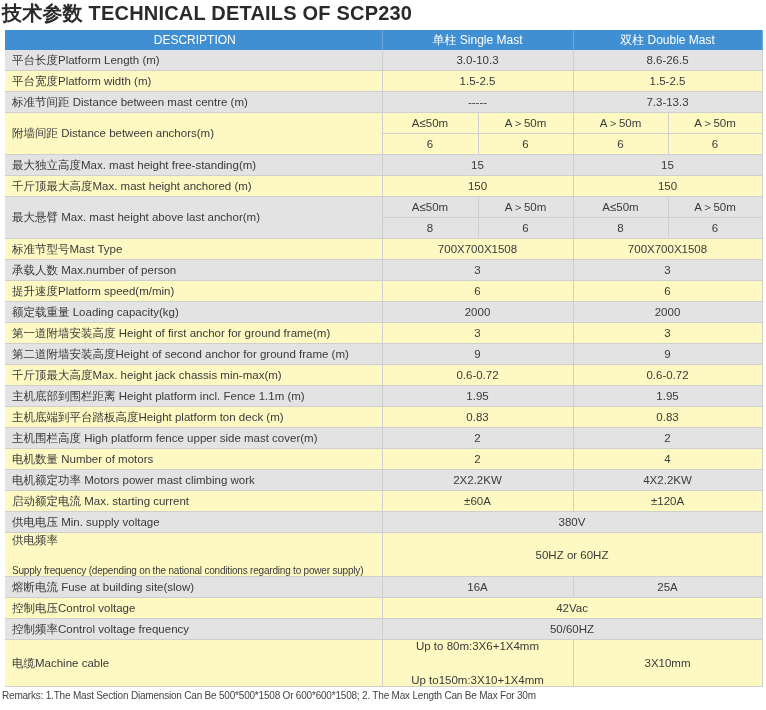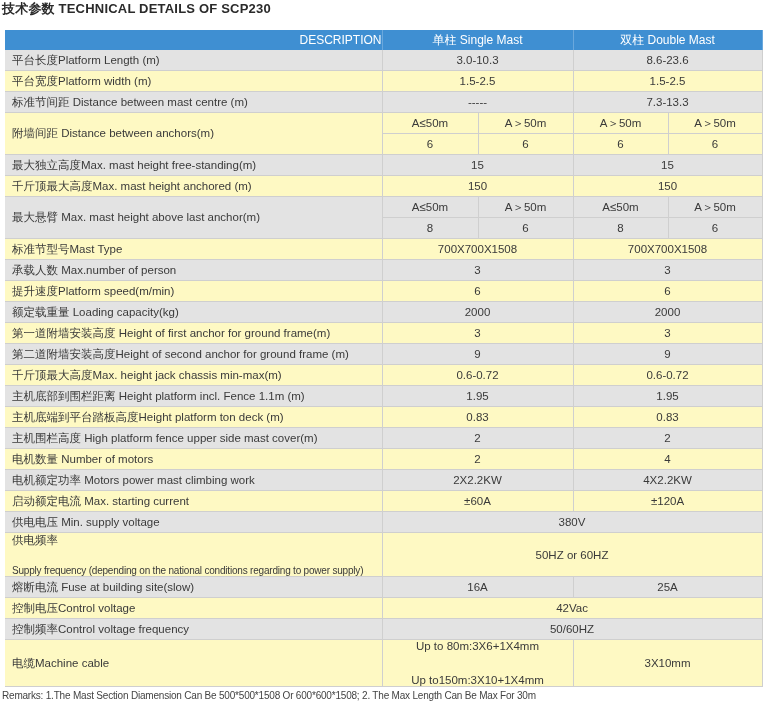--- a/index.html
+++ b/index.html
@@ -1,29 +1,29 @@
 <!DOCTYPE html>
 <html><head>
 <meta charset="utf-8">
 <style>
   html, body { margin: 0; padding: 0; background: #ffffff; }
   body { width: 766px; height: 710px; position: relative; overflow: hidden;
          font-family: "Liberation Sans", "DejaVu Sans", sans-serif; color: #333; }
-  .title { position: absolute; left: 2px; top: 0px; font-size: 13px; font-weight: bold;
+  .title { position: absolute; left: 2px; top: 0px; font-size: 20px; font-weight: bold;
            color: #2a2a2a; letter-spacing: 0.2px; white-space: nowrap; }
   table.spec { position: absolute; left: 5px; top: 30px; width: 757px; border-collapse: collapse;
                table-layout: fixed; font-size: 11.5px; }
   table.spec col.c0 { width: 377px; }
   table.spec col.c1 { width: 96px; }
   table.spec col.c2 { width: 95px; }
   table.spec col.c3 { width: 95px; }
   table.spec col.c4 { width: 94px; }
   table.spec th { background: #3f8fd2; color: #ffffff; font-weight: normal; height: 20px;
                   font-size: 12px; border-right: 1px solid #6aa8dd; padding: 0; }
-  table.spec th.desc { text-align: right; padding-left: 3px; }
+  table.spec th.desc { text-align: center; padding-left: 3px; }
   table.spec td { height: 20px; padding: 0; border-bottom: 1px solid #cfcfcf;
                   border-right: 1px solid #cfcfcf; text-align: center; white-space: nowrap;
                   overflow: hidden; color: #3a3a3a; }
   table.spec td.desc { text-align: left; padding-left: 7px; }
   tr.g td { background: #e3e3e3; }
   tr.w td { background: #fef9c3; }
   td.desc.tall { height: 41px; }
   .sub { display: block; font-size: 10px; margin-top: 17px; letter-spacing: -0.2px; }
   .line2 { display: block; margin-top: 22px; }
   .remarks { position: absolute; left: 2px; top: 690px; font-size: 10px; color: #444;
@@ -46,21 +46,21 @@
     <tr>
       <th class="desc">DESCRIPTION</th>
       <th colspan="2">单柱  Single Mast</th>
       <th colspan="2">双柱  Double Mast</th>
     </tr>
   </thead>
   <tbody>
     <tr class="g">
       <td class="desc">平台长度Platform Length (m)</td>
       <td colspan="2">3.0-10.3</td>
-      <td colspan="2">8.6-23.6</td>
+      <td colspan="2">8.6-26.5</td>
     </tr>
     <tr class="w">
       <td class="desc">平台宽度Platform width (m)</td>
       <td colspan="2">1.5-2.5</td>
       <td colspan="2">1.5-2.5</td>
     </tr>
     <tr class="g">
       <td class="desc">标准节间距 Distance between mast centre (m)</td>
       <td colspan="2">-----</td>
       <td colspan="2">7.3-13.3</td>

